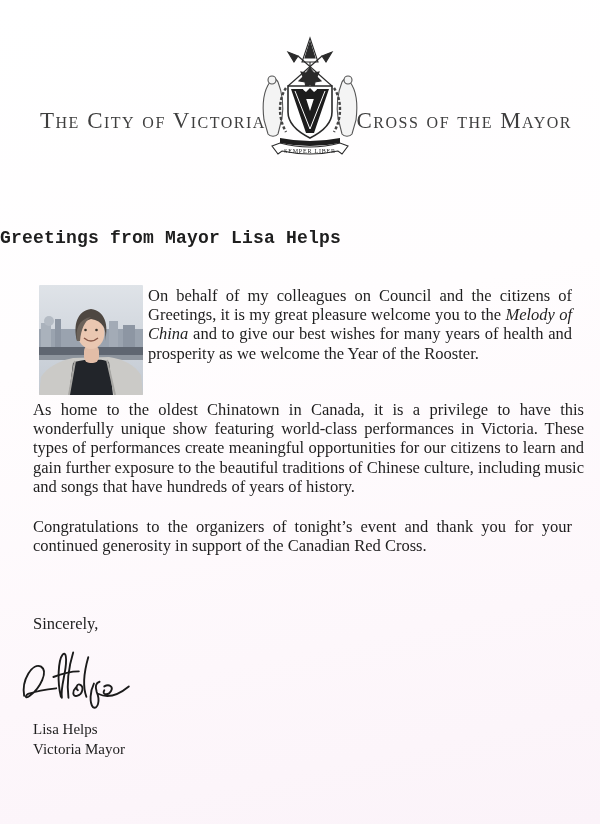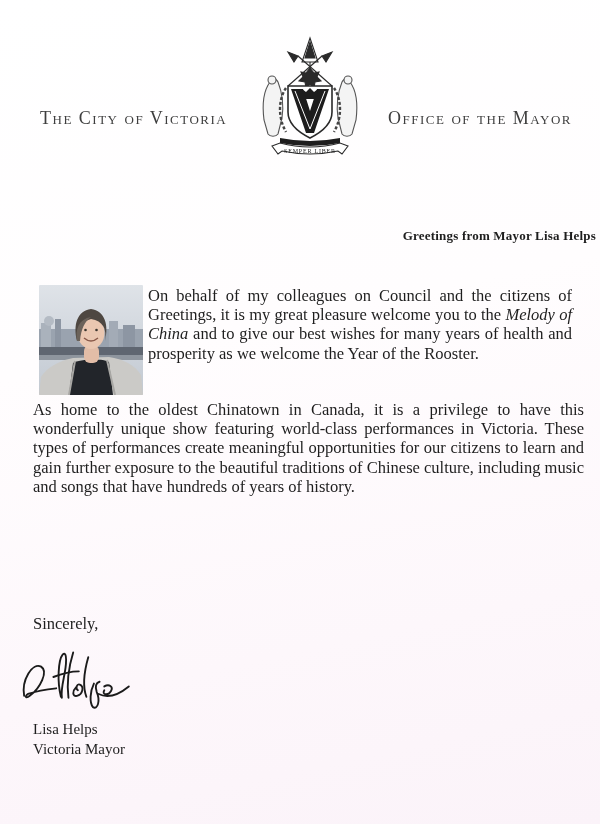--- a/index.html
+++ b/index.html
@@ -3,29 +3,29 @@
 <meta charset="utf-8">
 <style>
   html,body{margin:0;padding:0;}
   .page{
     position:relative; width:600px; height:824px; overflow:hidden;
     background:linear-gradient(168deg,#ffffff 0%,#fffdfe 40%,#fdf7fb 75%,#fbf3f9 100%);
     font-family:"Liberation Serif","DejaVu Serif",serif;
     color:#1e1e1e;
   }
   .hdr{
-    position:absolute; top:108px; font-size:18px; color:#3e3e3e;
+    position:absolute; top:108px; font-size:23px; color:#3e3e3e;
     font-variant:small-caps; letter-spacing:1.5px; white-space:nowrap;
   }
   .hdr-left{left:40px;}
   .hdr-right{right:28px;}
   .crest{position:absolute; left:256px; top:36px; width:108px; height:124px;}
   .title{
-    position:absolute; left:0; right:4px; top:228px; text-align:right;
-    font-weight:bold; font-size:13px; letter-spacing:.2px;
+    position:absolute; left:0; right:4px; top:228px; text-align:left;
+    font-weight:bold; font-size:18px; letter-spacing:.2px;font-family:Liberation Mono, monospace;
   }
   .photo{
     position:absolute; left:39px; top:285px; width:104px; height:110px;
     filter:blur(.3px); border-radius:1px; overflow:hidden;
   }
   .para{ text-align:justify; font-size:16.5px; line-height:19.2px; }
   .p1{ position:absolute; left:148px; right:28px; top:286px; }
   .p2{ position:absolute; left:33px; right:16px; top:400px; }
   .p3{ position:absolute; left:33px; right:28px; top:517px; }
   .line{ position:absolute; left:33px; font-size:16.5px; }
@@ -34,21 +34,21 @@
   .signature{ position:absolute; left:16px; top:644px; width:120px; height:66px; }
   .signblock{ position:absolute; left:33px; top:719px; font-size:15px; line-height:20px; }
   .ital{ font-style:italic; }
 </style>
 </head>
 <body>
 
 <div class="page">
 
   <div class="hdr hdr-left">The City of Victoria</div>
-  <div class="hdr hdr-right">Office of the Mayor</div>
+  <div class="hdr hdr-right">Cross of the Mayor</div>
 
   <svg class="crest" viewBox="0 0 108 124">
     <g stroke="#2a2a2a" fill="none" stroke-width="1.1">
 
       <polygon points="54,2 62,26 46,26" fill="#ffffff"></polygon>
       <polygon points="54,6 59,22 49,22" fill="#2a2a2a"></polygon>
       <line x1="54" y1="26" x2="54" y2="34"></line>
 
       <line x1="32" y1="50" x2="66" y2="20"></line>
       <line x1="76" y1="50" x2="42" y2="20"></line>
@@ -114,20 +114,21 @@
     <circle cx="57.5" cy="45" r="1.3" fill="#3c3630"></circle>
 
     <path d="M38,56 C34,40 38,26 52,24 C66,26 70,40 66,56 C68,44 64,36 52,34 C44,36 40,42 38,56 Z" fill="#4e4741"></path>
     <path d="M38,56 C36,44 40,34 52,32 C46,36 42,44 41,56 Z" fill="#6b625a"></path>
   </svg>
 
   <div class="para p1"><span>On behalf of my colleagues on Council and the citizens of Greetings, it is my great pleasure welcome you to the </span><span class="ital">Melody of China</span><span> and to give our best wishes for many years of health and prosperity as we welcome the Year of the Rooster.</span></div>
 
   <div class="para p2">As home to the oldest Chinatown in Canada, it is a privilege to have this wonderfully unique show featuring world-class performances in Victoria. These types of performances create meaningful opportunities for our citizens to learn and gain further exposure to the beautiful traditions of Chinese culture, including music and songs that have hundreds of years of history.</div>
 
+  <div class="para p3">Congratulations to the organizers of tonight’s event and thank you for your continued generosity in support of the Canadian Red Cross.</div>
 
 
   <div class="line sincerely">Sincerely,</div>
 
   <svg class="signature" viewBox="0 0 120 70">
     <g fill="none" stroke="#1b1b1b" stroke-width="2" stroke-linecap="round" stroke-linejoin="round">
       <path d="M5,55 C2,38 14,19 23,24 C31,29 22,47 11,55 C7,58 5,56 9,53 C18,50 30,48 39,47"></path>
       <path d="M44,56 C40,40 41,17 46,11 C51,7 50,22 47,36 C45,46 44,51 45,57"></path>
       <path d="M57,9 C53,22 50,41 52,57"></path>
       <path d="M36,35 C46,31 56,29 63,29"></path>

